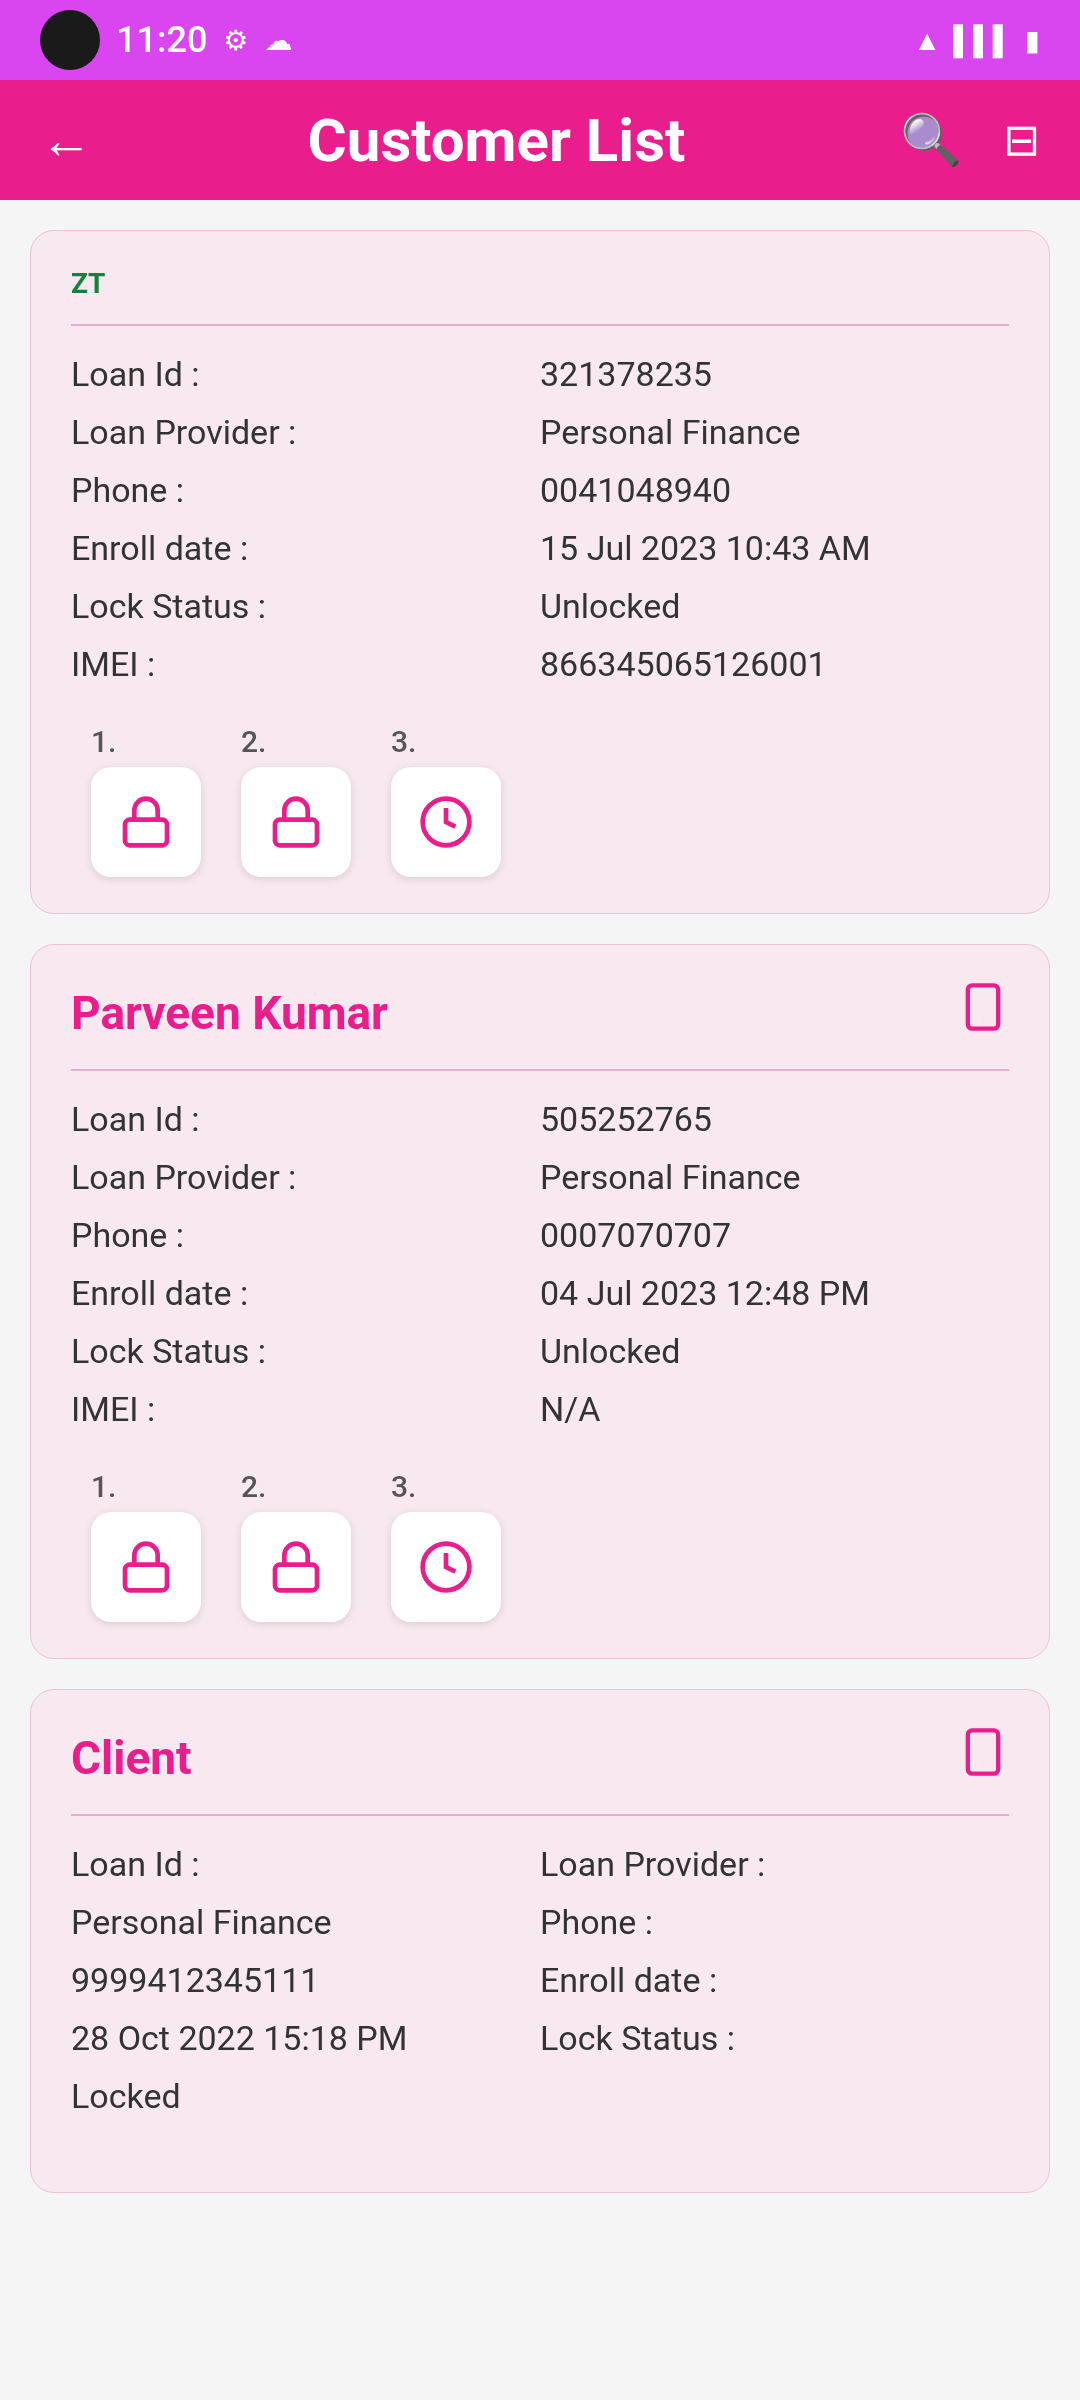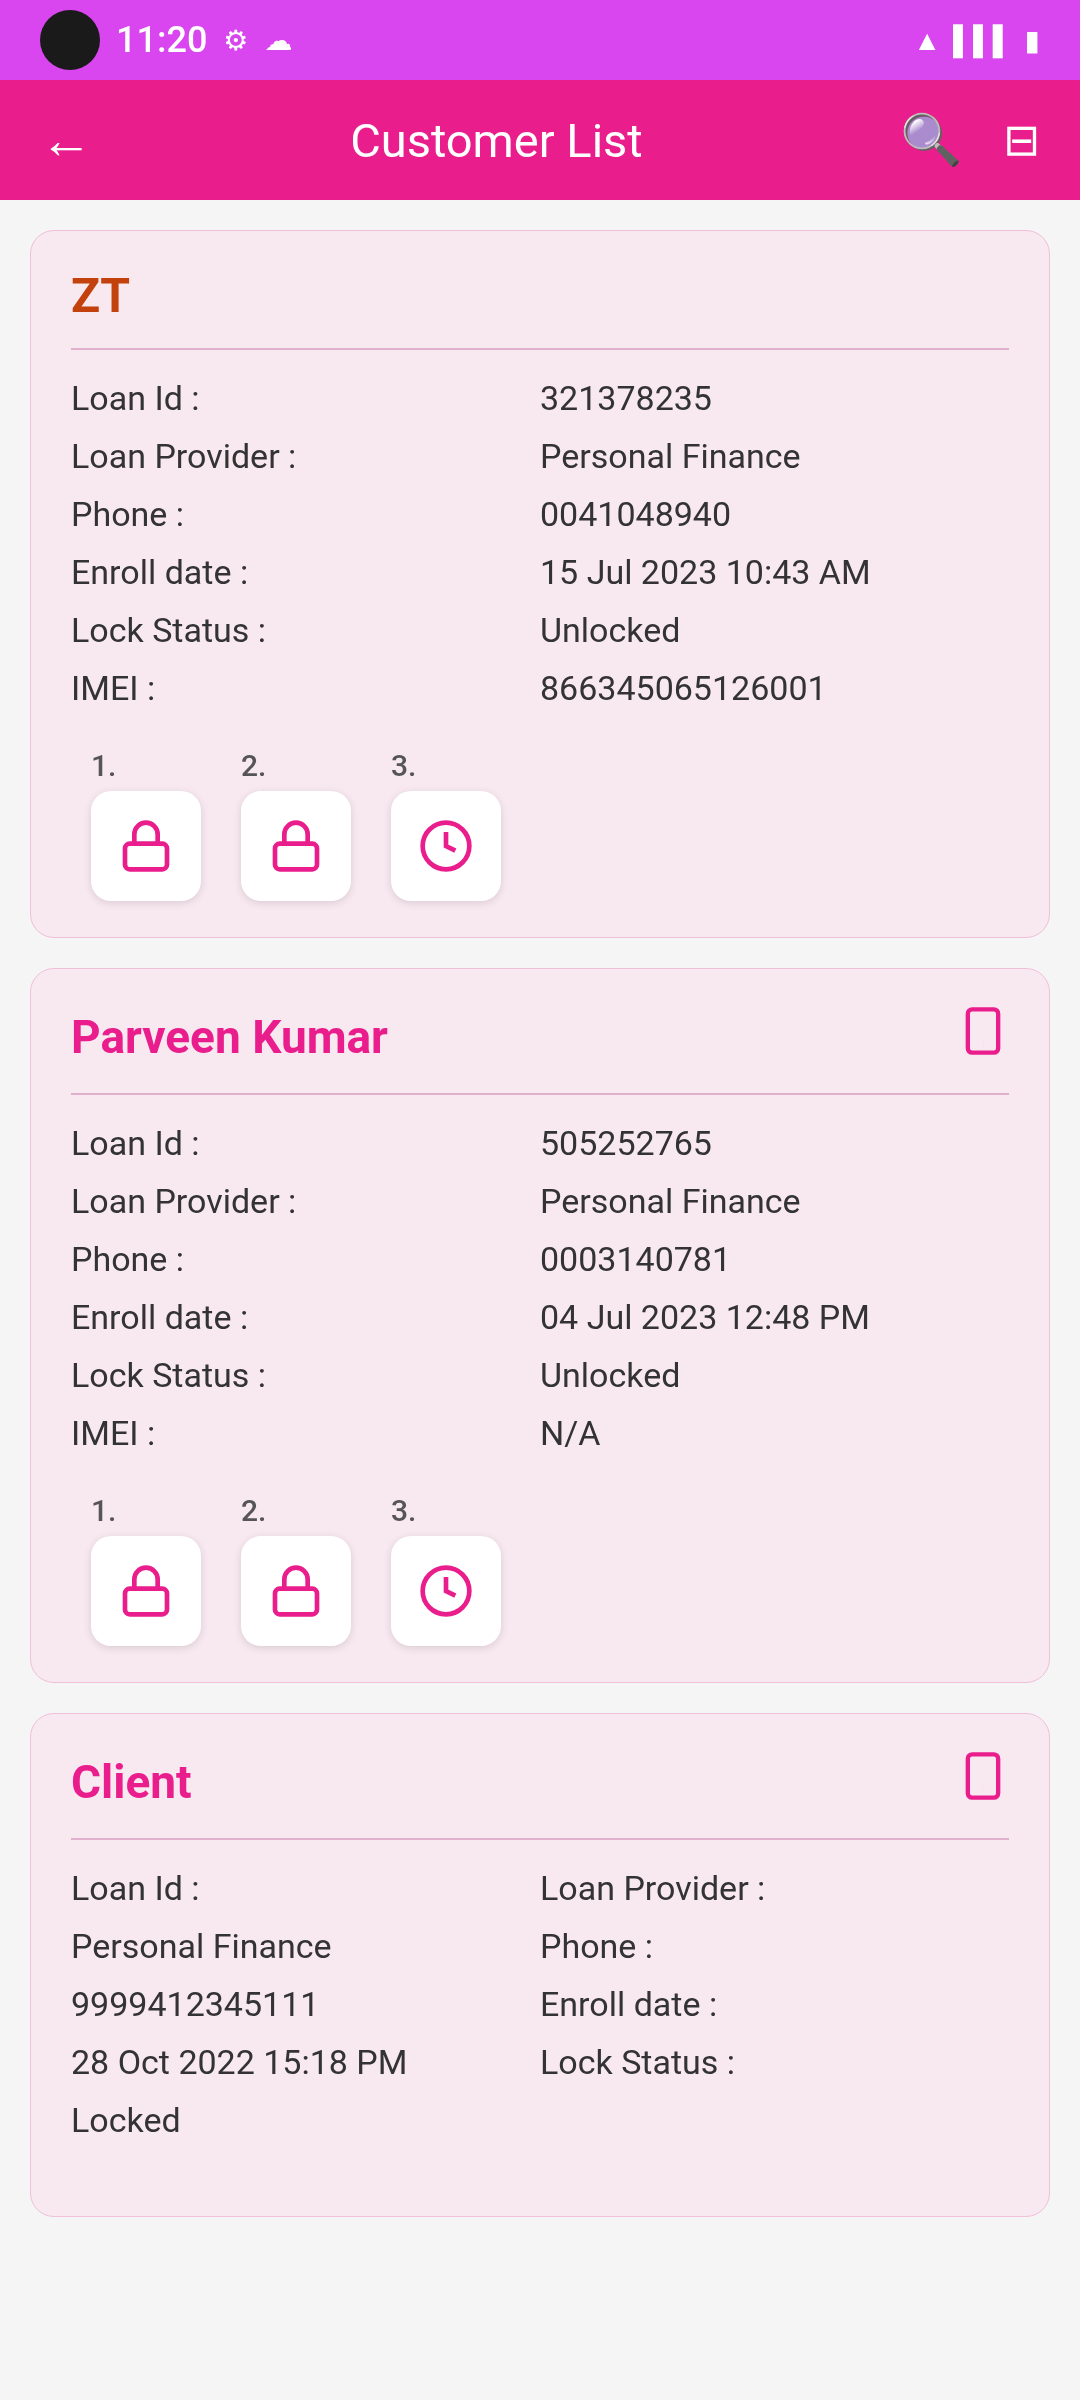--- a/index.html
+++ b/index.html
@@ -52,22 +52,22 @@
     .app-bar {
       background: #e91e8c;
       height: 120px;
       display: flex;
       align-items: center;
       padding: 0 30px;
       gap: 20px;
     }
     .app-bar-title {
       color: white;
-      font-size: 47px;
-      font-weight: 400;
+      font-size: 60px;
+      font-weight: 700;
       flex: 1;
       text-align: center;
     }
     .app-bar-icon {
       color: white;
       font-size: 50px;
       cursor: pointer;
       padding: 10px;
     }
 
@@ -91,22 +91,22 @@
       align-items: center;
       justify-content: space-between;
       margin-bottom: 24px;
     }
     .customer-name {
       color: #e91e8c;
       font-size: 46px;
       font-weight: 700;
     }
     .card-badge {
-      color: #c2410c;
-      font-size: 48px;
+      color: #15803d;
+      font-size: 28px;
       font-weight: 700;
     }
     .card-divider {
       height: 2px;
       background: #e0b0cc;
       margin-bottom: 28px;
     }
     .card-info {
       display: grid;
       grid-template-columns: 1fr 1fr;
@@ -252,21 +252,21 @@
         </svg>
       </span>
     </div>
     <div class="card-divider"></div>
     <div class="card-info">
       <span class="info-label">Loan Id :</span>
       <span class="info-value">505252765</span>
       <span class="info-label">Loan Provider :</span>
       <span class="info-value">Personal Finance</span>
       <span class="info-label">Phone :</span>
-      <span class="info-value">0003140781</span>
+      <span class="info-value">0007070707</span>
       <span class="info-label">Enroll date :</span>
       <span class="info-value">04 Jul 2023 12:48 PM</span>
       <span class="info-label">Lock Status :</span>
       <span class="info-value">Unlocked</span>
       <span class="info-label">IMEI :</span>
       <span class="info-value">N/A</span>
     </div>
     <div class="action-buttons">
       <div class="action-btn-wrap">
         <span class="action-btn-num">1.</span>

